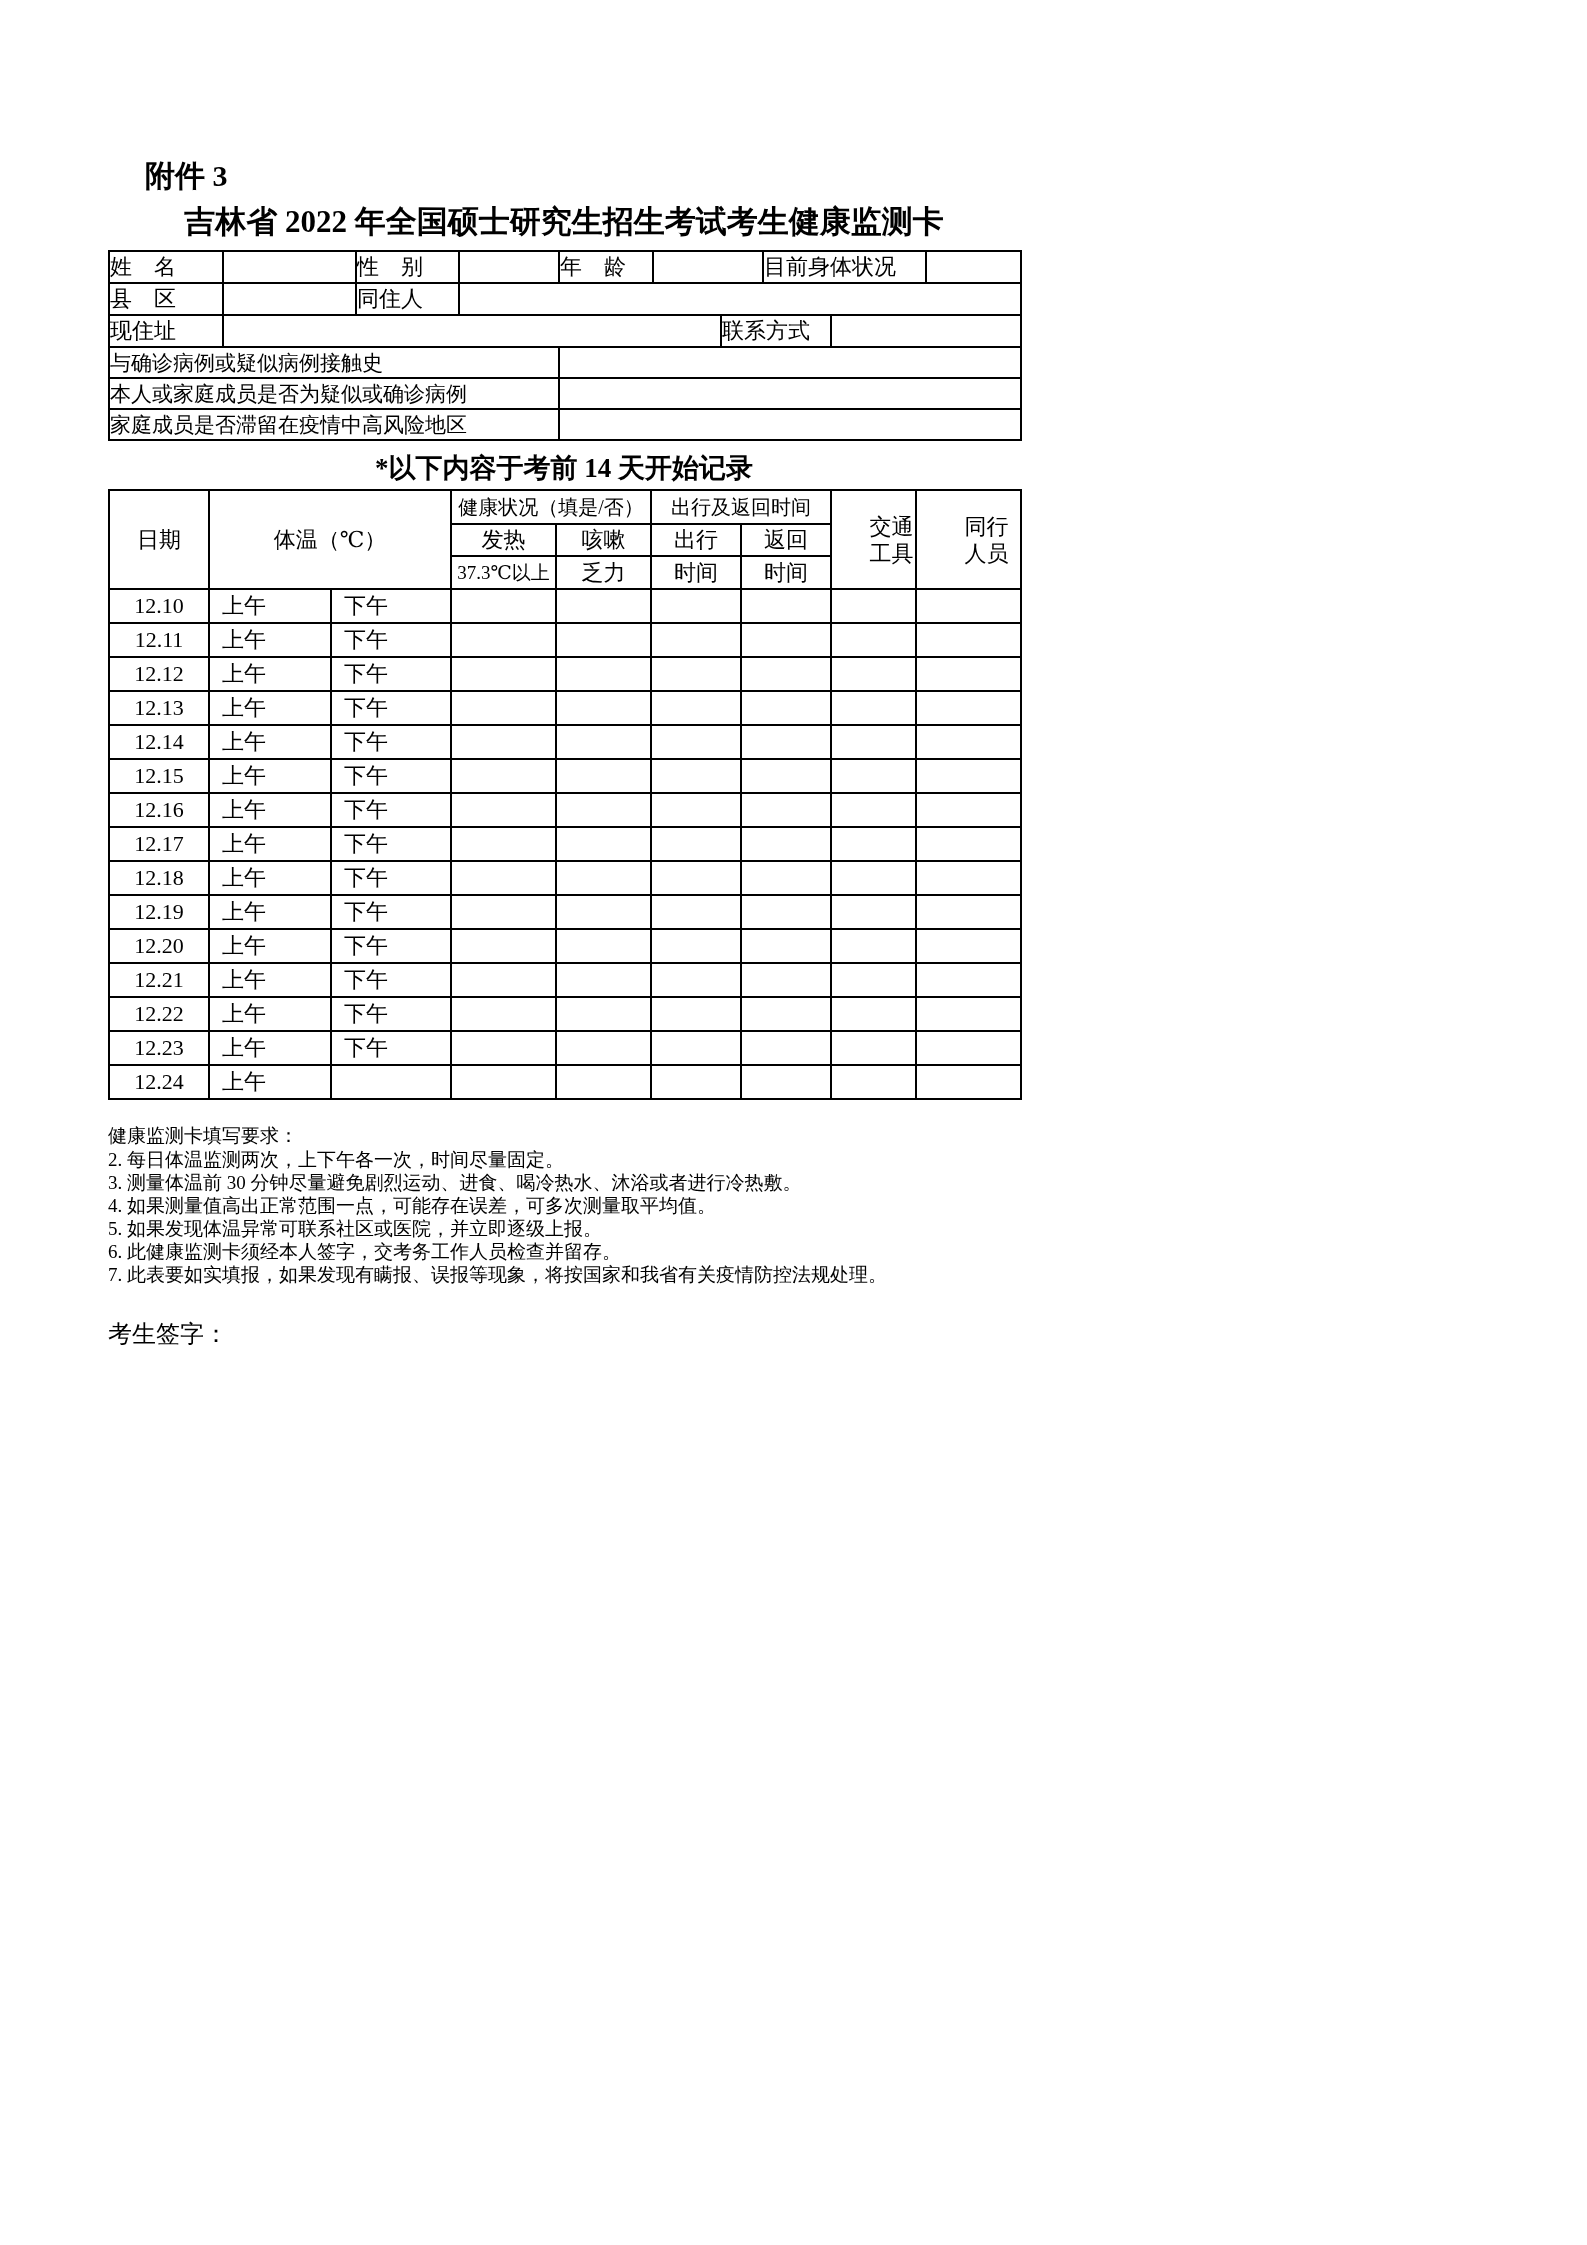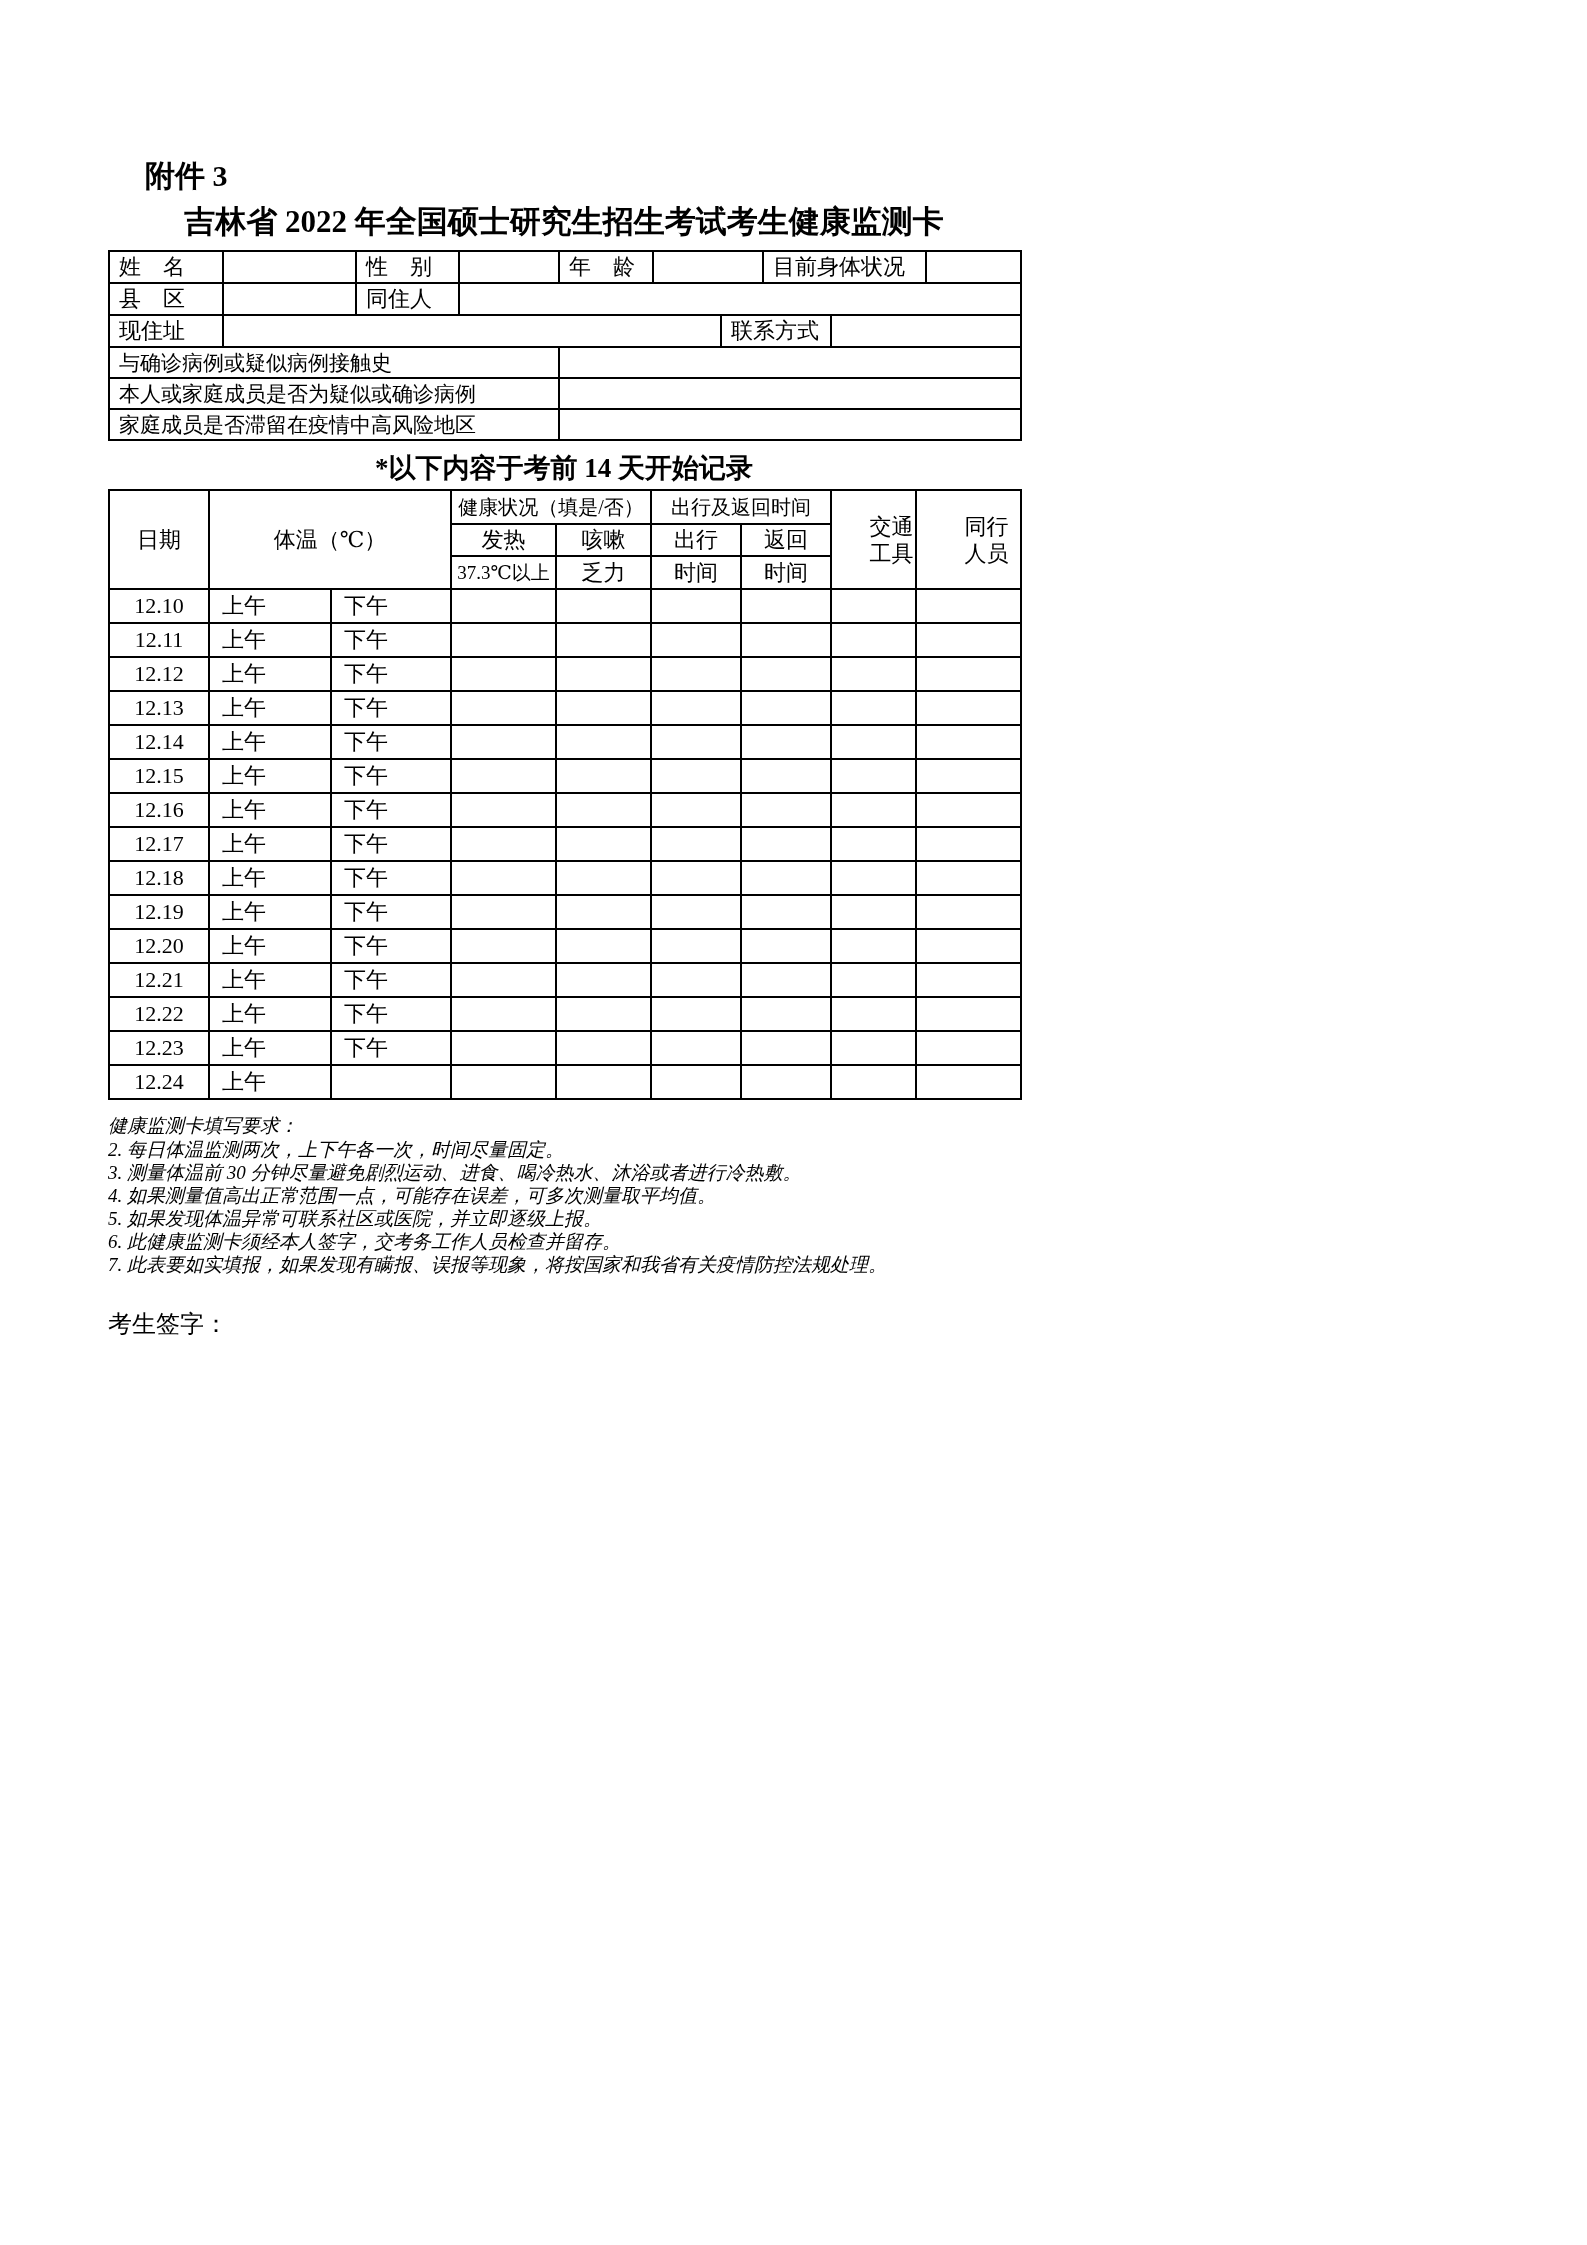--- a/index.html
+++ b/index.html
@@ -11,38 +11,38 @@
   }
   .content { position: absolute; left: 108px; top: 158px; width: 912px; }
 
   .attachment { font-size: 30px; font-weight: bold; line-height: 36px; padding-left: 37px; }
   .doc-title  { font-size: 31px; font-weight: bold; text-align: center; line-height: 40px; margin-top: 8px; }
 
   table { border-collapse: collapse; table-layout: fixed; width: 912px; }
   td, th { border: 2px solid #000; padding: 0; font-weight: normal; overflow: hidden; white-space: nowrap; }
 
   .info-table { margin-top: 8px; }
-  .info-table td { height: 29px; font-size: 22px; text-align: left; padding-left: 9px; white-space: pre; }
+  .info-table td { height: 29px; font-size: 22px; text-align: left; white-space: pre; }
   .info-table td.q { font-size: 21px; }
 
   .section-note { font-size: 27px; font-weight: bold; text-align: center; line-height: 34px; margin-top: 10px; }
 
   .monitor-table { margin-top: 4px; }
   .monitor-table th { font-size: 22px; text-align: center; vertical-align: middle; }
   .monitor-table thead tr.hrow1 { height: 34px; }
   .monitor-table thead tr.hrow2 { height: 30px; }
   .monitor-table thead tr.hrow3 { height: 33px; }
   .monitor-table th.mid   { font-size: 20px; }
   .monitor-table th.small { font-size: 19px; }
   .monitor-table th .hline { line-height: 27px; padding-left: 36px; }
   .monitor-table tbody td { height: 32px; font-size: 22px; }
   .monitor-table tbody td.c-date { text-align: center; }
   .monitor-table tbody td.c-ampm { text-align: left; padding-left: 12px; }
 
-  .notes { margin-top: 14px; font-size: 19px; font-style: italic; }
+  .notes { margin-top: 24px; font-size: 19px; }
   .notes .note-title { line-height: 24px; }
   .notes .note-line  { line-height: 23px; }
 
   .signature { margin-top: 32px; font-size: 24px; }
 </style>
 </head>
 <body>
 
 <div class="page">
   <div class="content">

